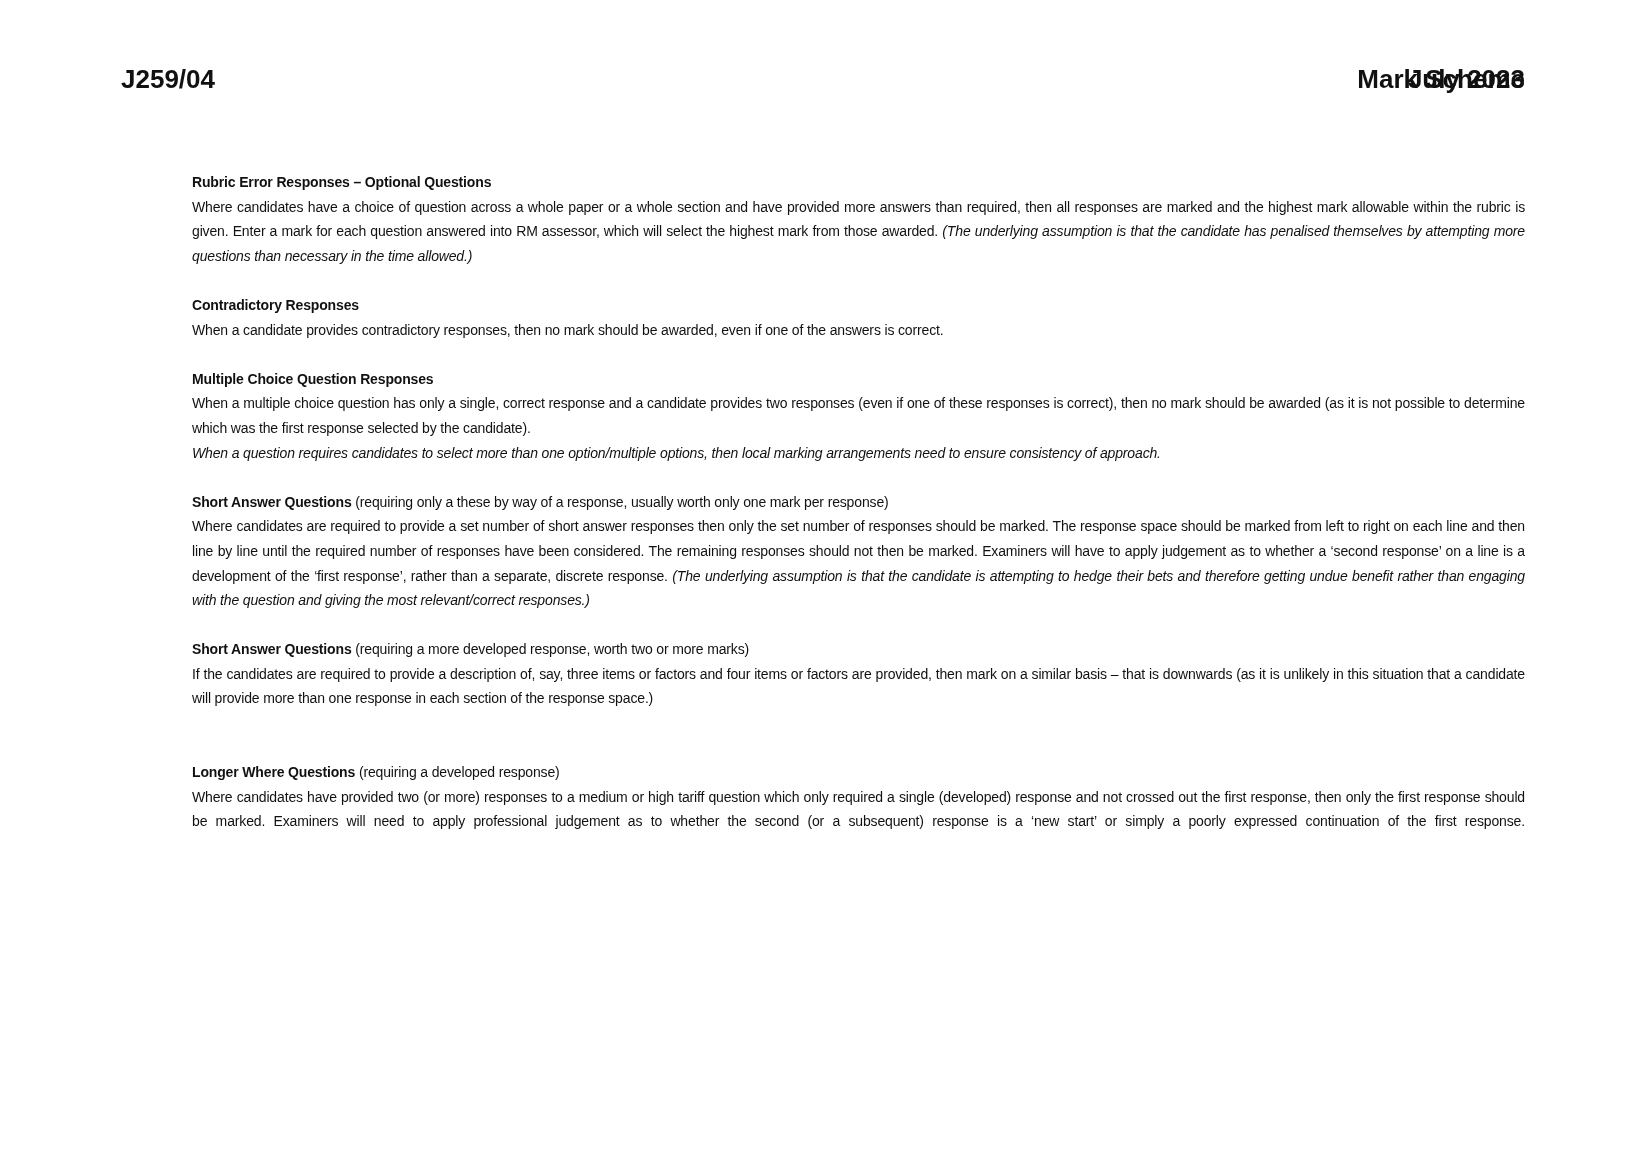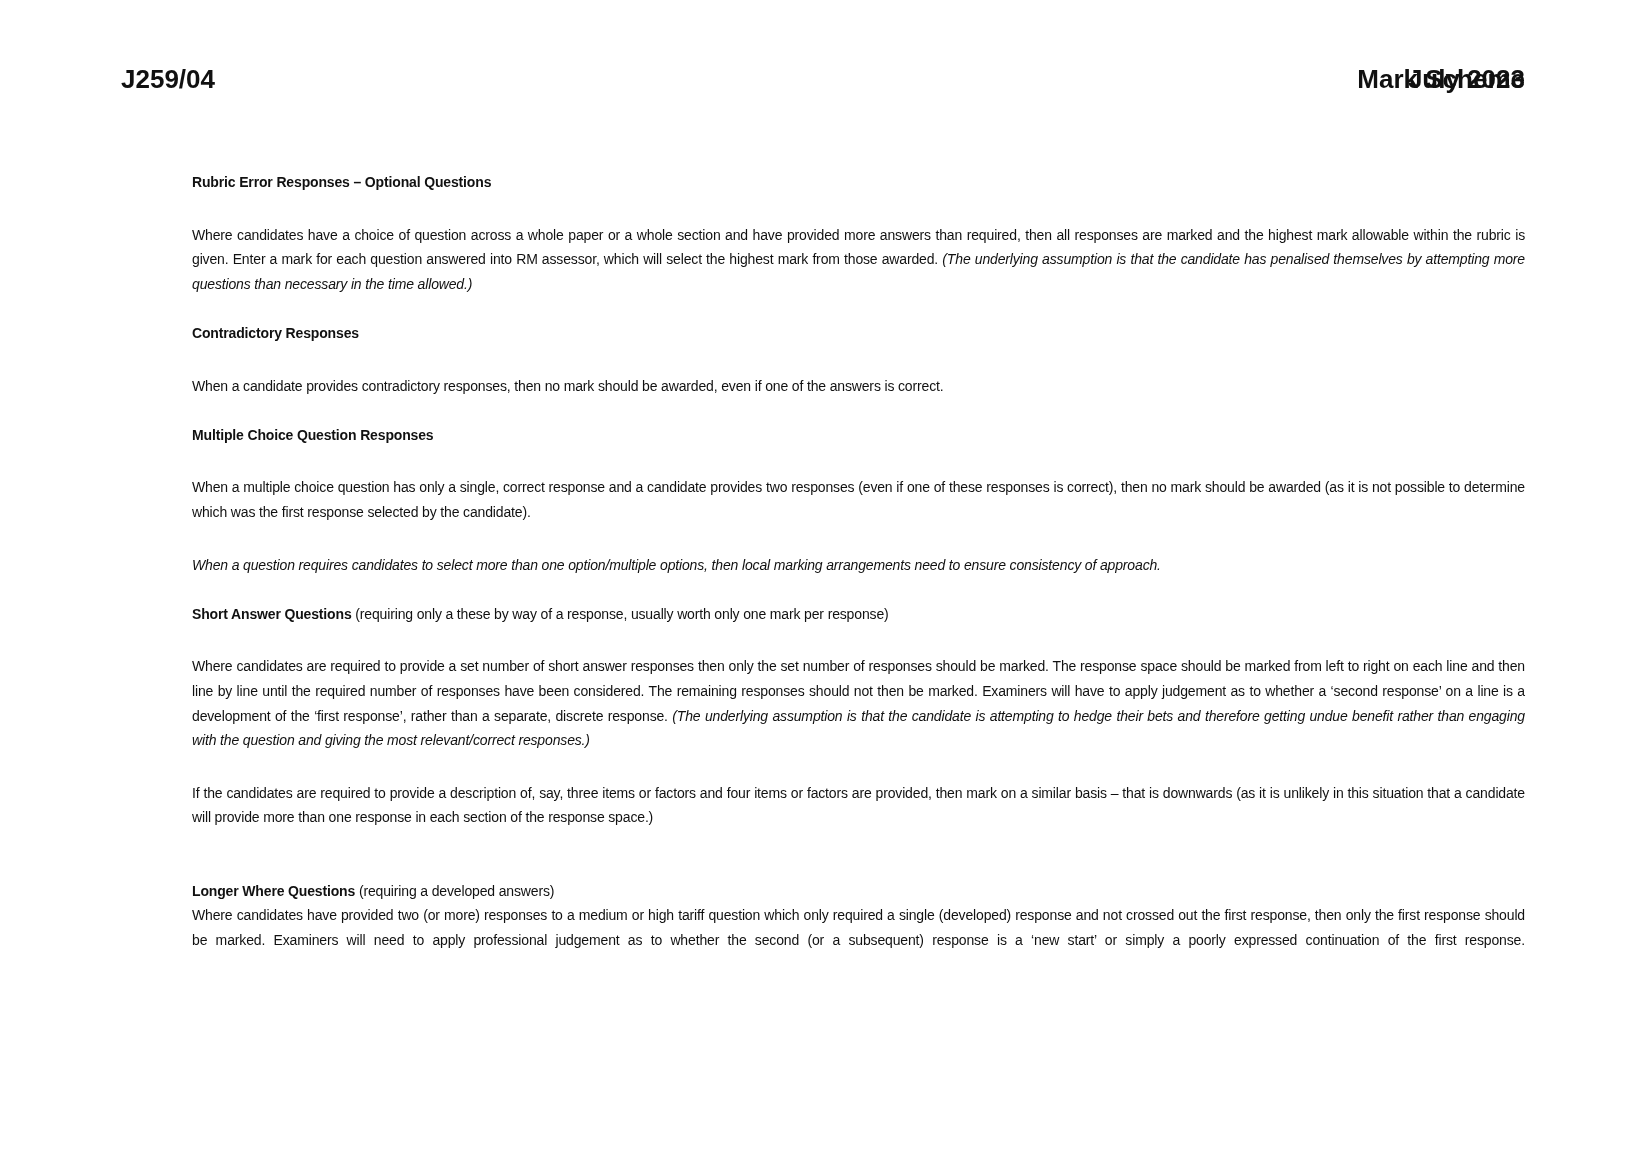--- a/index.html
+++ b/index.html
@@ -36,21 +36,21 @@
       width: 1333px;
       font-size: 14px;
       line-height: 24.6px;
       letter-spacing: -0.15px;
     }
     .section { margin: 0 0 24.6px 0; }
     .section.extra-gap { margin-bottom: 49px; }
     .section-title { font-weight: bold; }
     .para { text-align: justify; }
     .para .it { font-style: italic; }
-    .para.last-line-left { text-align: justify; text-align-last: left; margin-top: 28px; }
+    .para.last-line-left { text-align: justify; text-align-last: left; }
     b { font-weight: normal; }
   </style>
 </head>
 <body>
 
 <div class="page-header">
   <span class="hdr-left">J259/04</span>
   <span class="hdr-center">Mark Scheme</span>
   <span class="hdr-right">July 2023</span>
 </div>
@@ -72,21 +72,22 @@
     <div class="para last-line-left"><span>When a multiple choice question has only a single, correct response and a candidate provides two responses (even if one of these responses is correct), then no mark should be awarded (as it is not possible to determine which was the first response selected by the candidate).</span></div>
     <div class="para last-line-left"><span class="it">When a question requires candidates to select more than one option/multiple options, then local marking arrangements need to ensure consistency of approach.</span></div>
   </div>
 
   <div class="section">
     <div><span class="section-title">Short Answer Questions</span><span> (requiring only a these by way of a response, usually worth only </span><b>one mark per response</b><span>)</span></div>
     <div class="para last-line-left"><span>Where candidates are required to provide a set number of short answer responses then only the set number of responses should be marked. The response space should be marked from left to right on each line and then line by line until the required number of responses have been considered.  The remaining responses should not then be marked. Examiners will have to apply judgement as to whether a ‘second response’ on a line is a development of the ‘first response’, rather than a separate, discrete response.  </span><span class="it">(The underlying assumption is that the candidate is attempting to hedge their bets and therefore getting undue benefit rather than engaging with the question and giving the most relevant/correct responses.)</span></div>
   </div>
 
   <div class="section extra-gap">
+    <div><span class="section-title">Short Answer Questions</span><span> (requiring a more developed response, worth </span><b>two or more marks</b><span>)</span></div>
     <div class="para last-line-left"><span>If the candidates are required to provide a description of, say, three items or factors and four items or factors are provided, then mark on a similar basis – that is downwards (as it is unlikely in this situation that a candidate will provide more than one response in each section of the response space.)</span></div>
   </div>
 
   <div class="section">
-    <div><span class="section-title">Longer Where Questions</span><span> (requiring a developed answers)</span></div>
+    <div><span class="section-title">Longer Where Questions</span><span> (requiring a developed response)</span></div>
     <div class="para" style="text-align-last: justify;"><span>Where candidates have provided two (or more) responses to a medium or high tariff question which only required a single (developed) response and not crossed out the first response, then only the first response should be marked. Examiners will need to apply professional judgement as to whether the second (or a subsequent) response is a ‘new start’ or simply a poorly expressed continuation of the first response.</span></div>
   </div>
 
 </div>
 
 </body></html>

